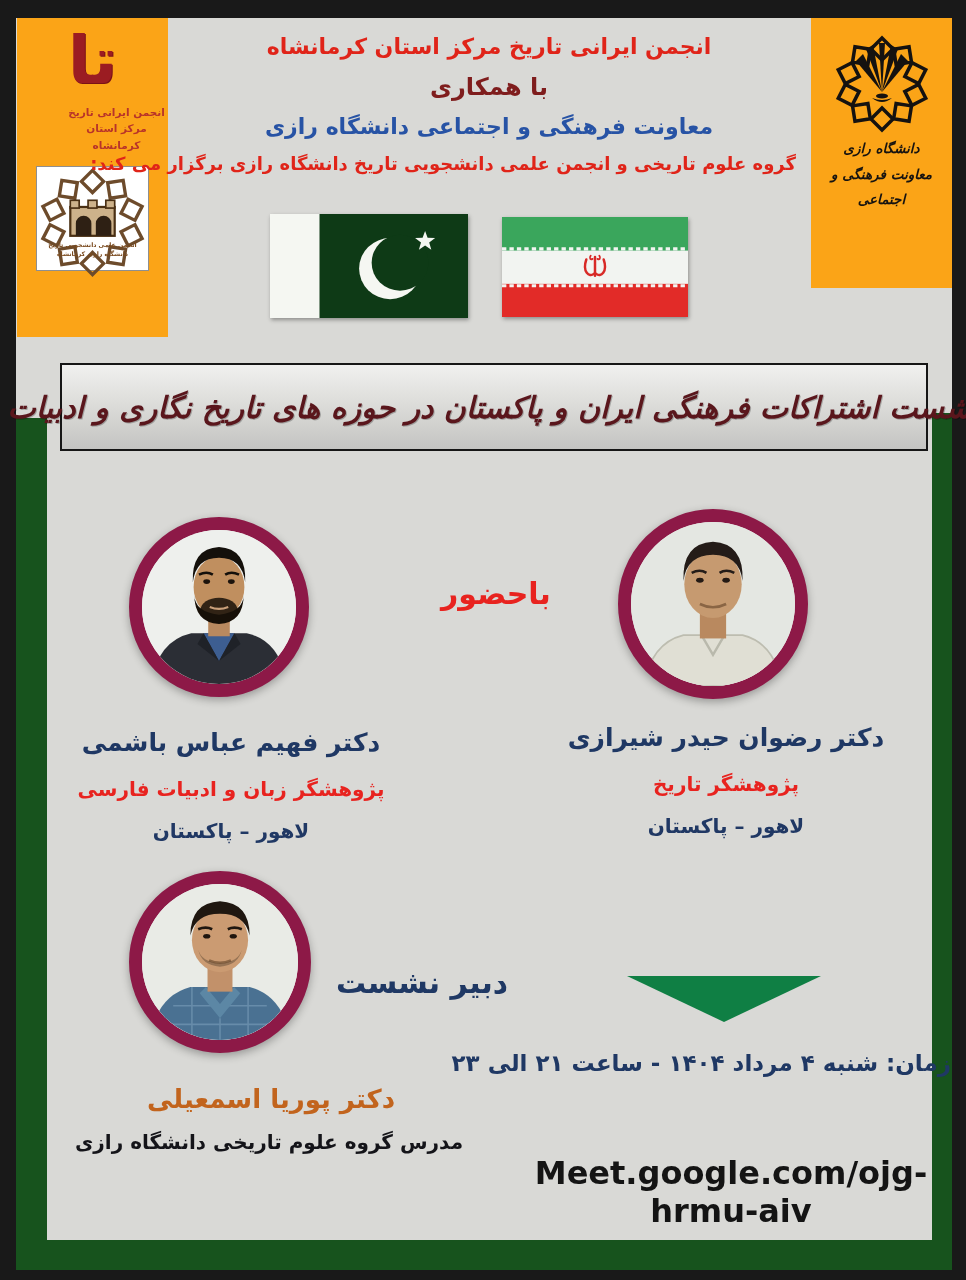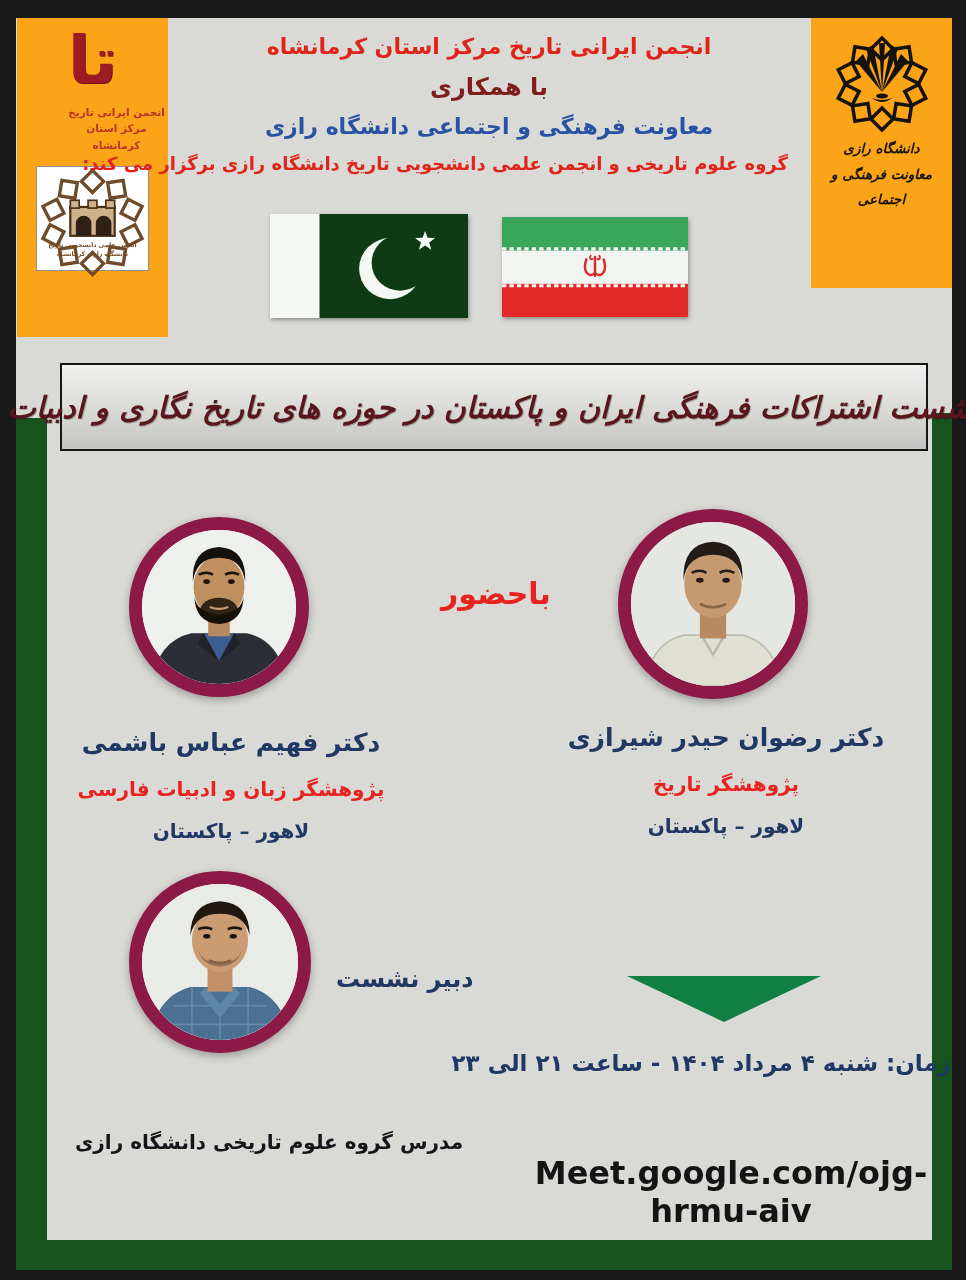--- a/index.html
+++ b/index.html
@@ -25,21 +25,21 @@
               border:1px solid #8f8f8f;}
   .razi-star{display:block;margin:16px auto 2px auto;}
   .razi-text{width:100%;text-align:center;font-size:13.5px;font-style:italic;font-weight:bold;
              color:#161310;line-height:1.9;margin-left:19px;}
 
   
   .header-block{position:absolute;left:158px;width:630px;top:12px;text-align:center;white-space:nowrap;}
   .hdr1{color:#e02419;font-size:22px;font-weight:bold;margin:4px 0 0 0;}
   .hdr2{color:#7f1d1d;font-size:24px;font-weight:bold;margin:14px 0 0 0;text-align:center;}
   .hdr3{color:#2753a5;font-size:22px;font-weight:bold;margin:13px 0 0 0;}
-  .hdr4{color:#e02419;font-size:18px;font-weight:bold;margin:14px 16px 0 0;}
+  .hdr4{color:#e02419;font-size:18px;font-weight:bold;margin:14px 8px 0 0;}
 
   
   .flag{position:absolute;box-shadow:1px 2px 4px rgba(0,0,0,.35);}
   .flag-pk{left:254px;top:196px;width:198px;height:104px;}
   .flag-ir{left:486px;top:199px;width:186px;height:100px;}
   .flag svg{display:block;width:100%;height:100%;}
 
   
   .banner{position:absolute;left:44px;top:345px;width:868px;height:88px;
           background:linear-gradient(180deg,#f0f0ef 0%,#ddddda 45%,#c4c4c2 100%);
@@ -56,21 +56,21 @@
   .photo svg{display:block;width:100%;height:100%;}
   .photo-right{left:602px;top:491px;width:190px;height:190px;}
   .photo-left{left:113px;top:499px;width:180px;height:180px;}
   .photo-mod{left:113px;top:853px;width:182px;height:182px;}
 
   .spk-block{position:absolute;text-align:center;}
   .spk-name{color:#1f3864;font-size:25px;font-weight:bold;white-space:nowrap;}
   .spk-role{color:#e8231f;font-size:20px;font-weight:bold;margin-top:20px;white-space:nowrap;}
   .spk-loc{color:#203864;font-size:20px;font-weight:bold;margin-top:18px;white-space:nowrap;}
 
-  .mod-label{position:absolute;left:320px;top:947px;color:#1f3864;font-size:24px;font-weight:bold;}
+  .mod-label{position:absolute;left:320px;top:947px;color:#1f3864;font-size:30px;font-weight:bold;}
   .mod-name{position:absolute;left:60px;top:1066px;width:390px;text-align:center;
             color:#c2641d;font-size:26px;font-weight:bold;}
   .mod-role{position:absolute;left:18px;top:1112px;width:470px;text-align:center;
             color:#141419;font-size:20px;font-weight:bold;white-space:nowrap;}
 
   .arrow-down{position:absolute;left:611px;top:958px;width:0;height:0;
               border-left:97px solid transparent;border-right:97px solid transparent;
               border-top:46px solid #0f7f44;}
 
   .when{position:absolute;left:495px;top:1032px;width:440px;text-align:center;
@@ -249,20 +249,21 @@
         <path d="M31 33 Q31 12 50 11 Q69 12 69 33 Q66 19 50 19 Q34 19 31 33 Z" fill="#1f1710"></path>
         <path d="M36 29 Q41 27 45 29" stroke="#1f1710" stroke-width="1.7" fill="none"></path>
         <path d="M55 29 Q59 27 64 29" stroke="#1f1710" stroke-width="1.7" fill="none"></path>
         <ellipse cx="41.5" cy="33.5" rx="2.3" ry="1.5" fill="#1f150e"></ellipse>
         <ellipse cx="58.5" cy="33.5" rx="2.3" ry="1.5" fill="#1f150e"></ellipse>
         <path d="M43 49 Q50 52 57 49" stroke="#8a6544" stroke-width="1.6" fill="none"></path>
         <path d="M36 42 Q38 52 50 53 Q62 52 64 42 Q62 50 50 51 Q38 50 36 42 Z" fill="#33271c" opacity="0.35"></path>
       </svg>
     </div>
     <div class="mod-label" dir="rtl">دبیر نشست</div>
+    <div class="mod-name" dir="rtl">دکتر پوریا اسمعیلی</div>
     <div class="mod-role" dir="rtl">مدرس گروه علوم تاریخی دانشگاه رازی</div>
 
     <div class="arrow-down"></div>
 
     <div class="when" dir="rtl">زمان: شنبه ۴ مرداد ۱۴۰۴ - ساعت ۲۱ الی ۲۳</div>
     <div class="link-url">Meet.google.com/ojg-hrmu-aiv</div>
 
   </div>
 </div>
 

